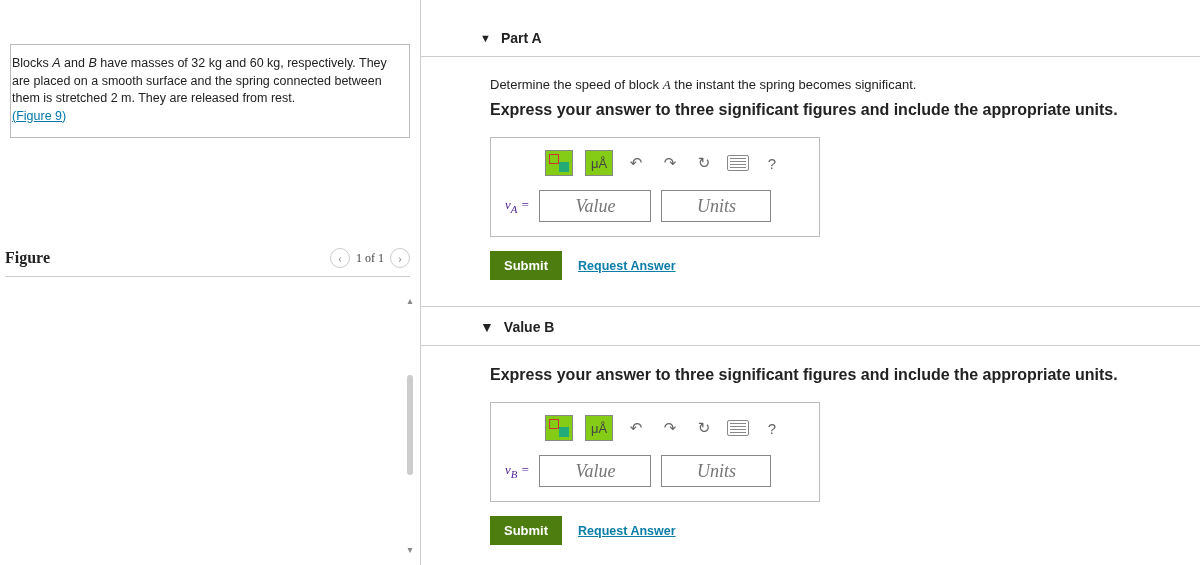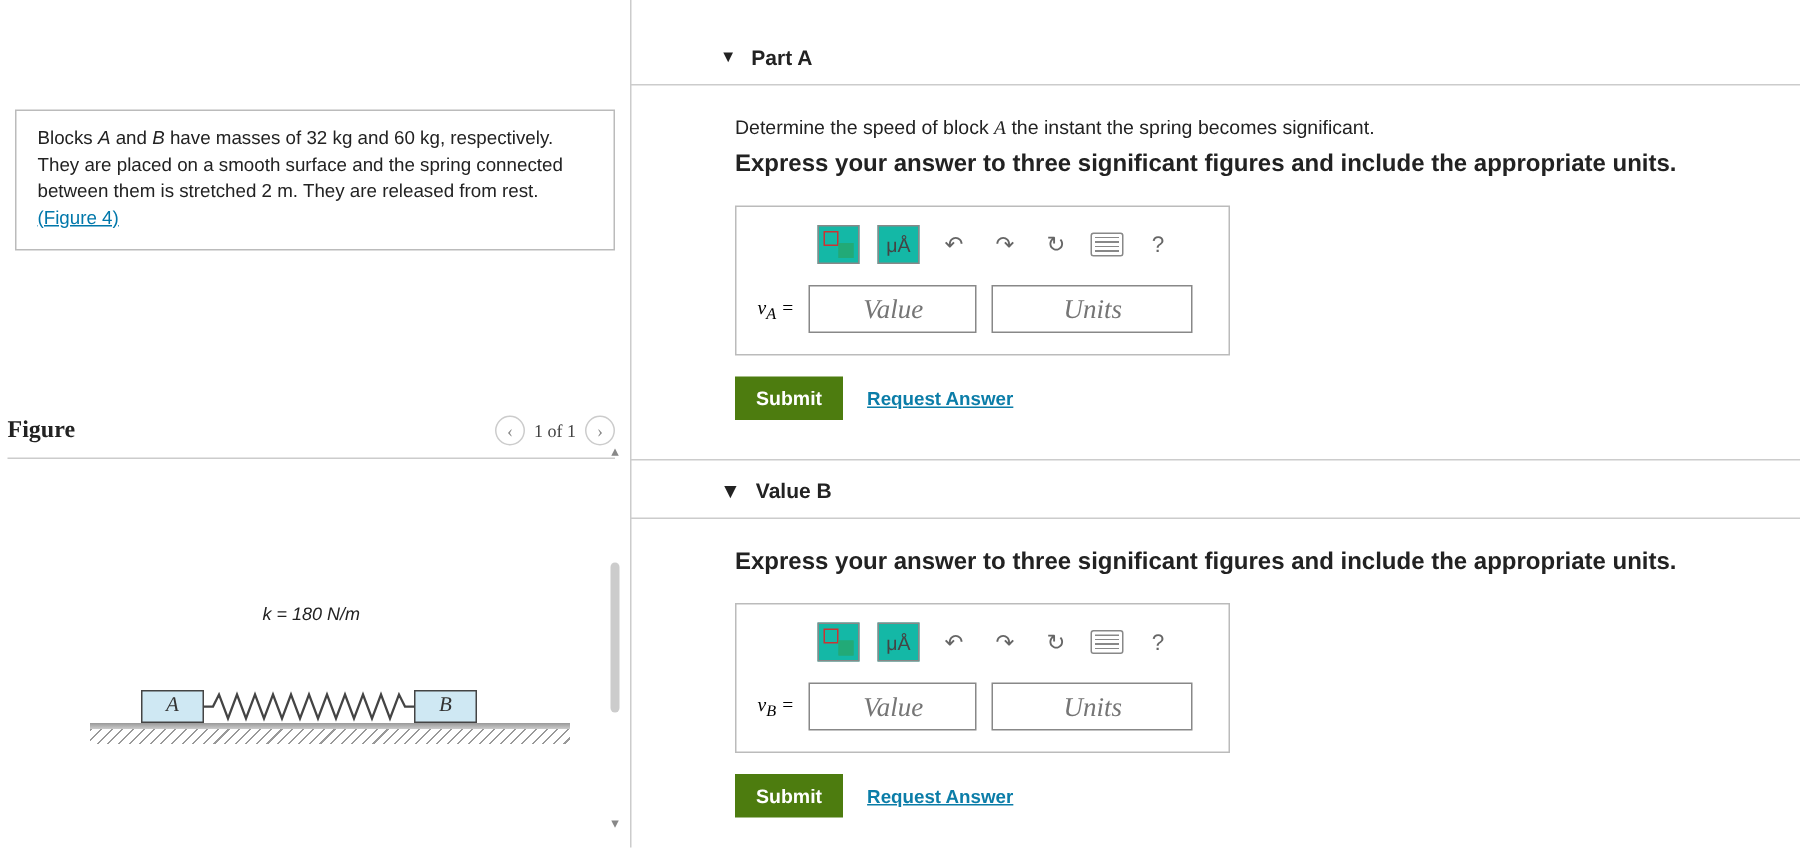--- a/index.html
+++ b/index.html
@@ -13,22 +13,22 @@
     height: 565px;
     overflow: hidden;
   }
   .container { display: flex; height: 100%; }
   .left-col { width: 420px; padding: 0; position: relative; }
   .right-col { flex: 1; padding: 0; position: relative; }
   .divider { width: 0; border-left: 1px solid #ccc; margin-top: 0; height: 565px; position: absolute; left: 420px; top: 0; }
 
   .problem-box {
     border: 1px solid #bbb;
-    margin: 73px 10px 0 10px;
-    padding: 10px 12px 12px 14px;
+    margin: 44px 10px 0 10px;
+    padding: 10px 12px 12px 1px;
     font-size: 12.5px;
     line-height: 1.4;
     color: #222;
   }
   .problem-box a { color: #0077aa; text-decoration: underline; }
 
   .figure-heading {
     font-size: 16px;
     font-weight: bold;
     color: #222;
@@ -153,21 +153,21 @@
     margin-bottom: 14px;
     margin-left: 40px;
   }
   .tool-icon {
     width: 28px; height: 26px;
     border: 1px solid #888;
     display: flex; align-items: center; justify-content: center;
     font-size: 13px;
     color: #444;
     cursor: pointer;
-    background: #14b8a6;
+    background: #84cc16;
   }
   .tool-icon.templates { position: relative; }
   .tool-icon.templates::before {
     content: ""; position: absolute; top: 3px; left: 3px; width: 8px; height: 8px; border: 1px solid #c33;
   }
   .tool-icon.templates::after {
     content: ""; position: absolute; bottom: 3px; right: 3px; width: 8px; height: 8px; background: #2a7; border: 1px solid #2a7;
   }
   .tool-plain {
     width: 22px; height: 22px;
@@ -186,34 +186,34 @@
     background: repeating-linear-gradient(to bottom, #888 0, #888 1px, transparent 1px, transparent 3px);
   }
 
   .input-row {
     display: flex; align-items: center; gap: 10px;
   }
   .var-label {
     font-style: italic;
     font-family: 'Times New Roman', serif;
     font-size: 13px;
-    color: #000000;
+    color: #4c1d95;
   }
   .value-input, .units-input {
     border: 1px solid #888;
     height: 32px;
     font-family: 'Times New Roman', serif;
     font-style: italic;
     font-size: 18px;
     color: #999;
     text-align: center;
     background: #fff;
   }
   .value-input { width: 112px; }
-  .units-input { width: 134px; }
+  .units-input { width: 110px; }
 
   .submit-row { display: flex; align-items: center; gap: 16px; }
   .submit-btn {
     background: #4d7c0f;
     color: #fff;
     border: none;
     padding: 7px 14px;
     font-size: 13px;
     font-weight: bold;
     cursor: pointer;
@@ -242,51 +242,41 @@
 </head>
 <body>
 
 <div class="container">
   <div class="divider"></div>
 
   <div class="left-col">
     <div class="problem-box">
       <span><span>Blocks </span><i>A</i><span> and </span><i>B</i><span> have masses of 32 </span><span>kg</span><span> and 60 </span><span>kg</span><span>, respectively. They are placed on a smooth surface and the spring connected between them is stretched 2 </span><span>m</span><span>. They are released from rest.</span></span>
       <br>
-      <a href="#">(Figure 4)</a>
+      <a href="#">(Figure 9)</a>
     </div>
 
     <div class="figure-heading">
       <span>Figure</span>
       <span class="figure-pager">
         <span class="pager-btn">‹</span>
         <span>1 of 1</span>
         <span class="pager-btn">›</span>
       </span>
     </div>
     <hr class="figure-rule">
 
     <div class="scroll-track">
       <span class="scroll-arrow">▴</span>
       <div style="flex:1"></div>
       <div class="scroll-bar"></div>
       <div style="flex:1"></div>
       <span class="scroll-arrow">▾</span>
     </div>
 
-    <div class="figure-image">
-      <div class="k-label">k = 180 N/m</div>
-      <div class="block-a">A</div>
-      <svg class="spring" viewBox="0 0 140 22" preserveAspectRatio="none">
-        <path d="M0 11 L6 11 L10 3 L16 19 L22 3 L28 19 L34 3 L40 19 L46 3 L52 19 L58 3 L64 19 L70 3 L76 19 L82 3 L88 19 L94 3 L100 19 L106 3 L112 19 L118 3 L124 19 L130 3 L134 11 L140 11" stroke="#444" stroke-width="1.5" fill="none"></path>
-      </svg>
-      <div class="block-b">B</div>
-      <div class="fig-surface"></div>
-      <div class="fig-hatch"></div>
-    </div>
   </div>
 
   <div class="right-col">
 
     <div class="part-header">
       <span class="tri">▼</span>
       <span>Part A</span>
     </div>
     <div class="part-body">
       <div class="prompt">

